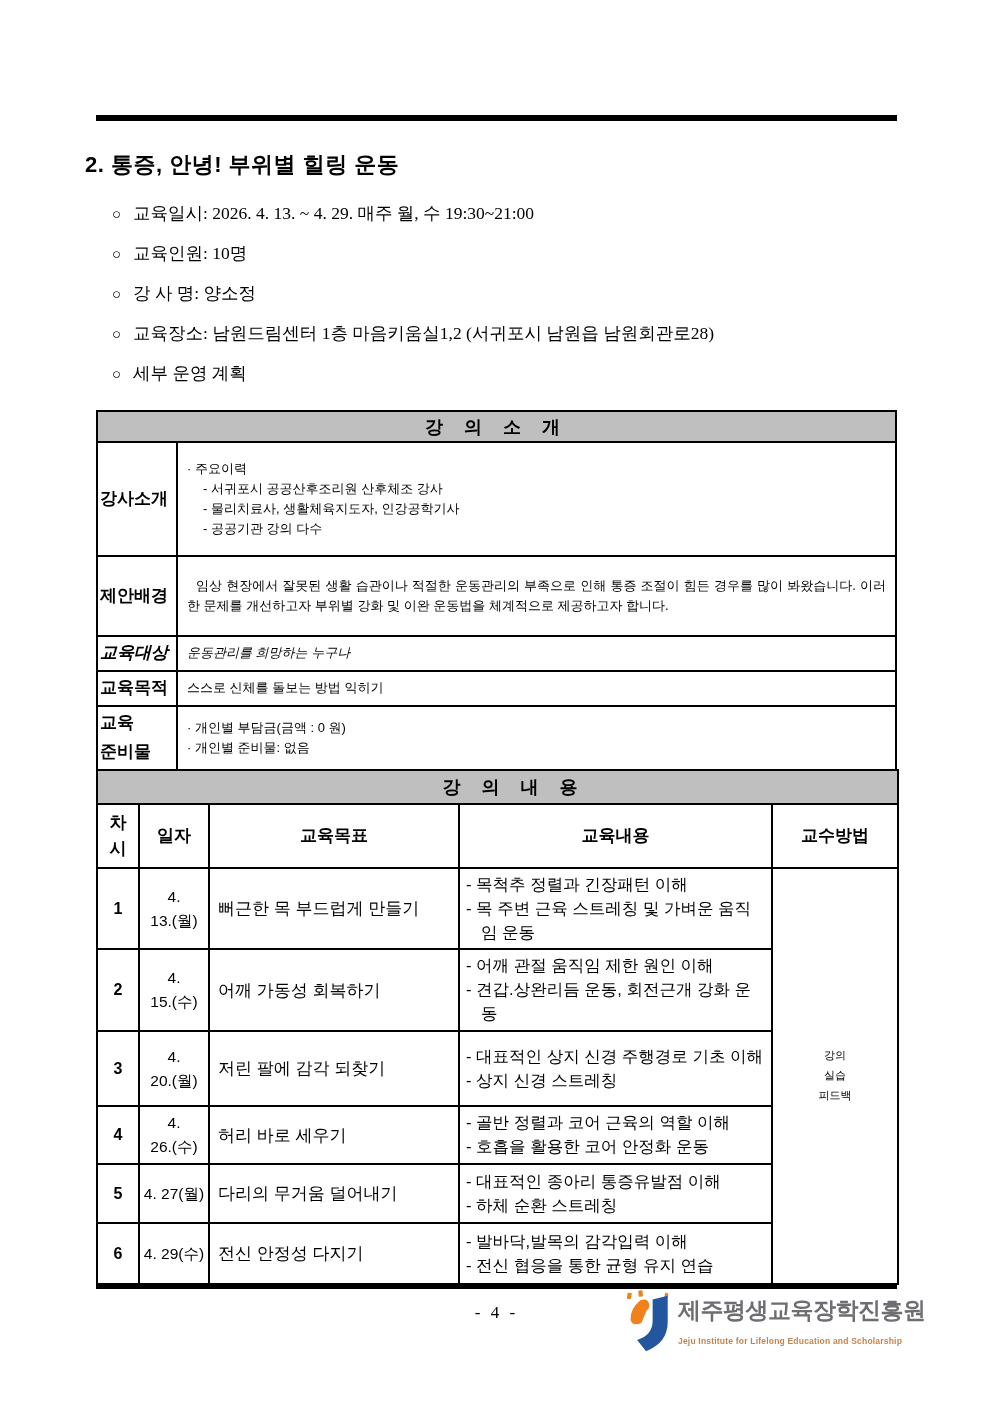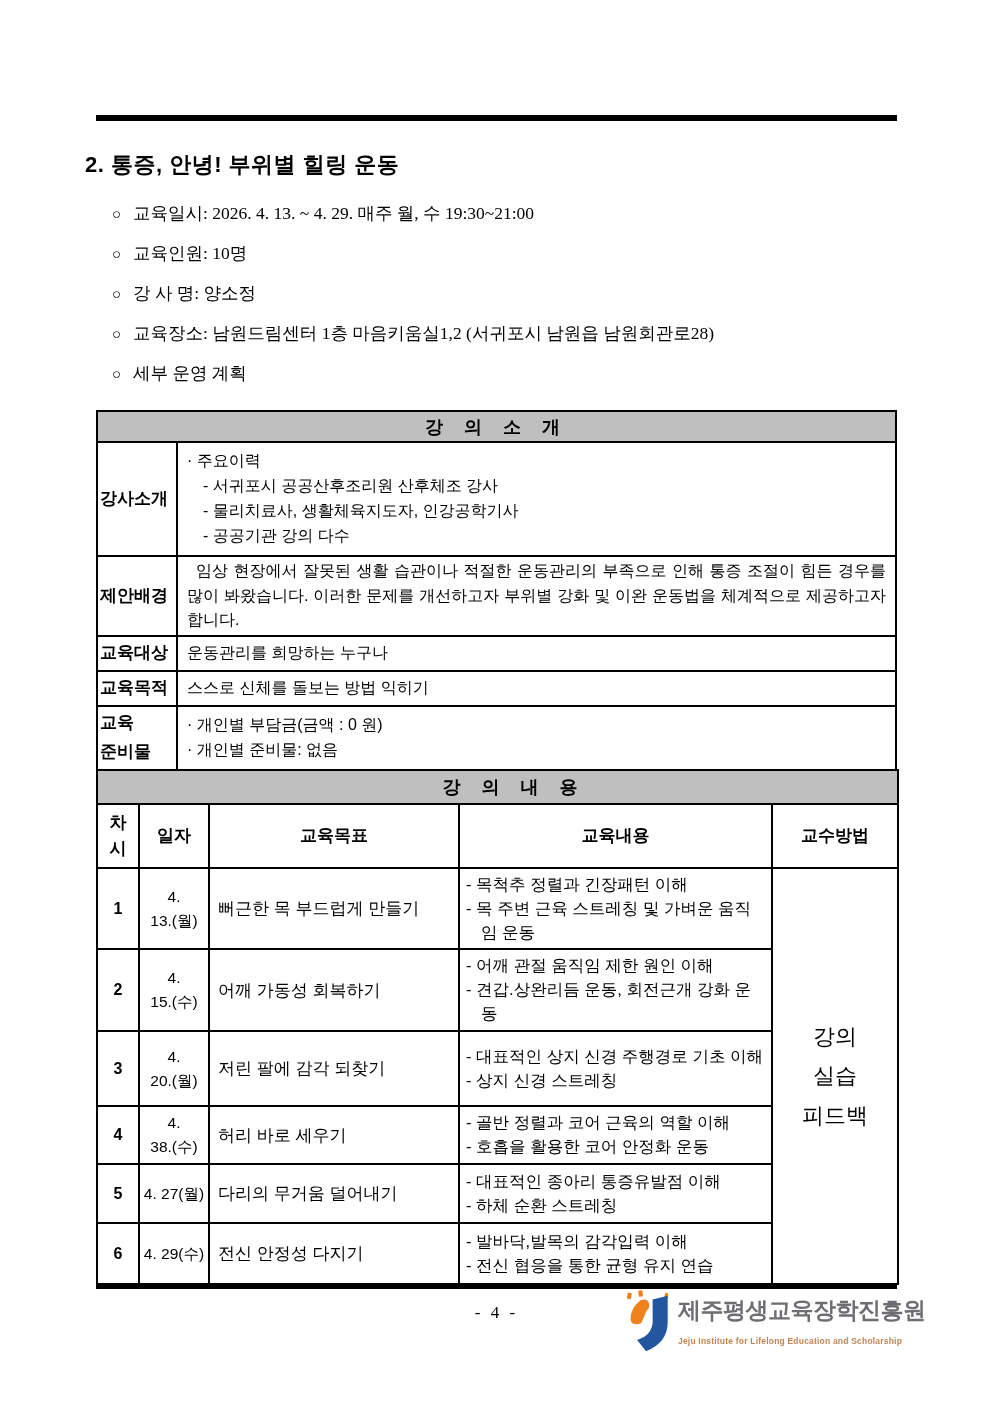--- a/index.html
+++ b/index.html
@@ -17,37 +17,37 @@
   .bullets li { display:flex; align-items:baseline; margin-bottom:17px; line-height:22px; }
   .bullets .marker { font-size:15px; margin-right:12px; flex:0 0 auto; }
 
   .tables { position:absolute; left:96px; top:410px; width:907px; }
   table { border-collapse:collapse; table-layout:fixed; width:801px; }
   td, th { border:2px solid #000; vertical-align:middle; overflow:hidden; }
   .band { background:#bfbfbf; text-align:center; font-weight:bold; font-size:18px; letter-spacing:8px; height:27px; }
   .content-table .band { height:30px;padding-left:34px; }
 
   .lbl { width:80px; text-align:left; font-weight:bold; font-size:17px; line-height:1.7; padding:2px 2px; }
-  .val { padding:0 9px; font-size:16px; line-height:1.55; }
+  .val { padding:0 9px; font-size:13px; line-height:1.55; }
   .val .line { white-space:nowrap; }
   .val .sub { padding-left:16px; }
   .justified { text-align:justify; text-indent:9px; line-height:1.55; }
 
   .content-table th { font-weight:bold; font-size:17px; text-align:center; padding:4px 2px; height:52px; background:#fff; }
   .content-table th.c-no { word-break:break-all; line-height:1.5; padding:5px 11px; }
   .cell-no { text-align:center; font-weight:bold; font-size:16px; }
   .cell-date { text-align:center; font-size:15.5px; line-height:1.55; padding:2px 1px; }
   .cell-goal { padding:4px 8px; font-size:17px; }
   .cell-cont { padding:4px 6px; font-size:16.5px; line-height:1.45; }
   .cell-cont .hang { padding-left:15px; text-indent:-15px; }
-  .cell-method { text-align:center; font-size:22px; line-height:1.8; }
+  .cell-method { text-align:center; font-size:11px; line-height:1.8; }
 
   .r-h76 { height:76px; } .r-h78 { height:78px; } .r-h75 { height:75px; }
   .r-h58 { height:58px; } .r-h59 { height:59px; } .r-h61 { height:61px; }
-  .r-h114 { height:114px; } .r-h80 { height:80px; } .r-h34 { height:34px; }
+  .r-h114 { height:114px; } .r-h80 { height:80px; } .r-h34 { height:34px;font-style:italic; }
   .r-h35 { height:35px; } .r-h60 { height:60px; }
 
   .page-num { position:absolute; left:96px; top:1303px; width:801px; text-align:center;
               font-family:"Liberation Serif", serif; font-size:17px; letter-spacing:3px; }
 
   .logo { position:absolute; left:624px; top:1290px; display:flex; align-items:center; }
   .logo-mark { width:46px; height:64px; flex:0 0 auto; margin-right:8px; }
   .logo-text .ko { font-size:23px; font-weight:600; color:#6d6e71; letter-spacing:-0.5px; line-height:1.1; }
   .logo-text .en { font-size:8.5px; font-weight:bold; color:#c2854f; letter-spacing:0.2px; margin-top:13px; }
 </style>
@@ -189,21 +189,21 @@
         <td class="cell-cont">
           <div class="hang">- 대표적인 상지 신경 주행경로 기초 이해</div>
           <div class="hang">- 상지 신경 스트레칭</div>
         </td>
       </tr>
 
       <tr class="r-h58">
         <td class="cell-no">4</td>
         <td class="cell-date">
           <div>4.</div>
-          <div>38.(수)</div>
+          <div>26.(수)</div>
         </td>
         <td class="cell-goal">허리 바로 세우기</td>
         <td class="cell-cont">
           <div class="hang">- 골반 정렬과 코어 근육의 역할 이해</div>
           <div class="hang">- 호흡을 활용한 코어 안정화 운동</div>
         </td>
       </tr>
 
       <tr class="r-h59">
         <td class="cell-no">5</td>

